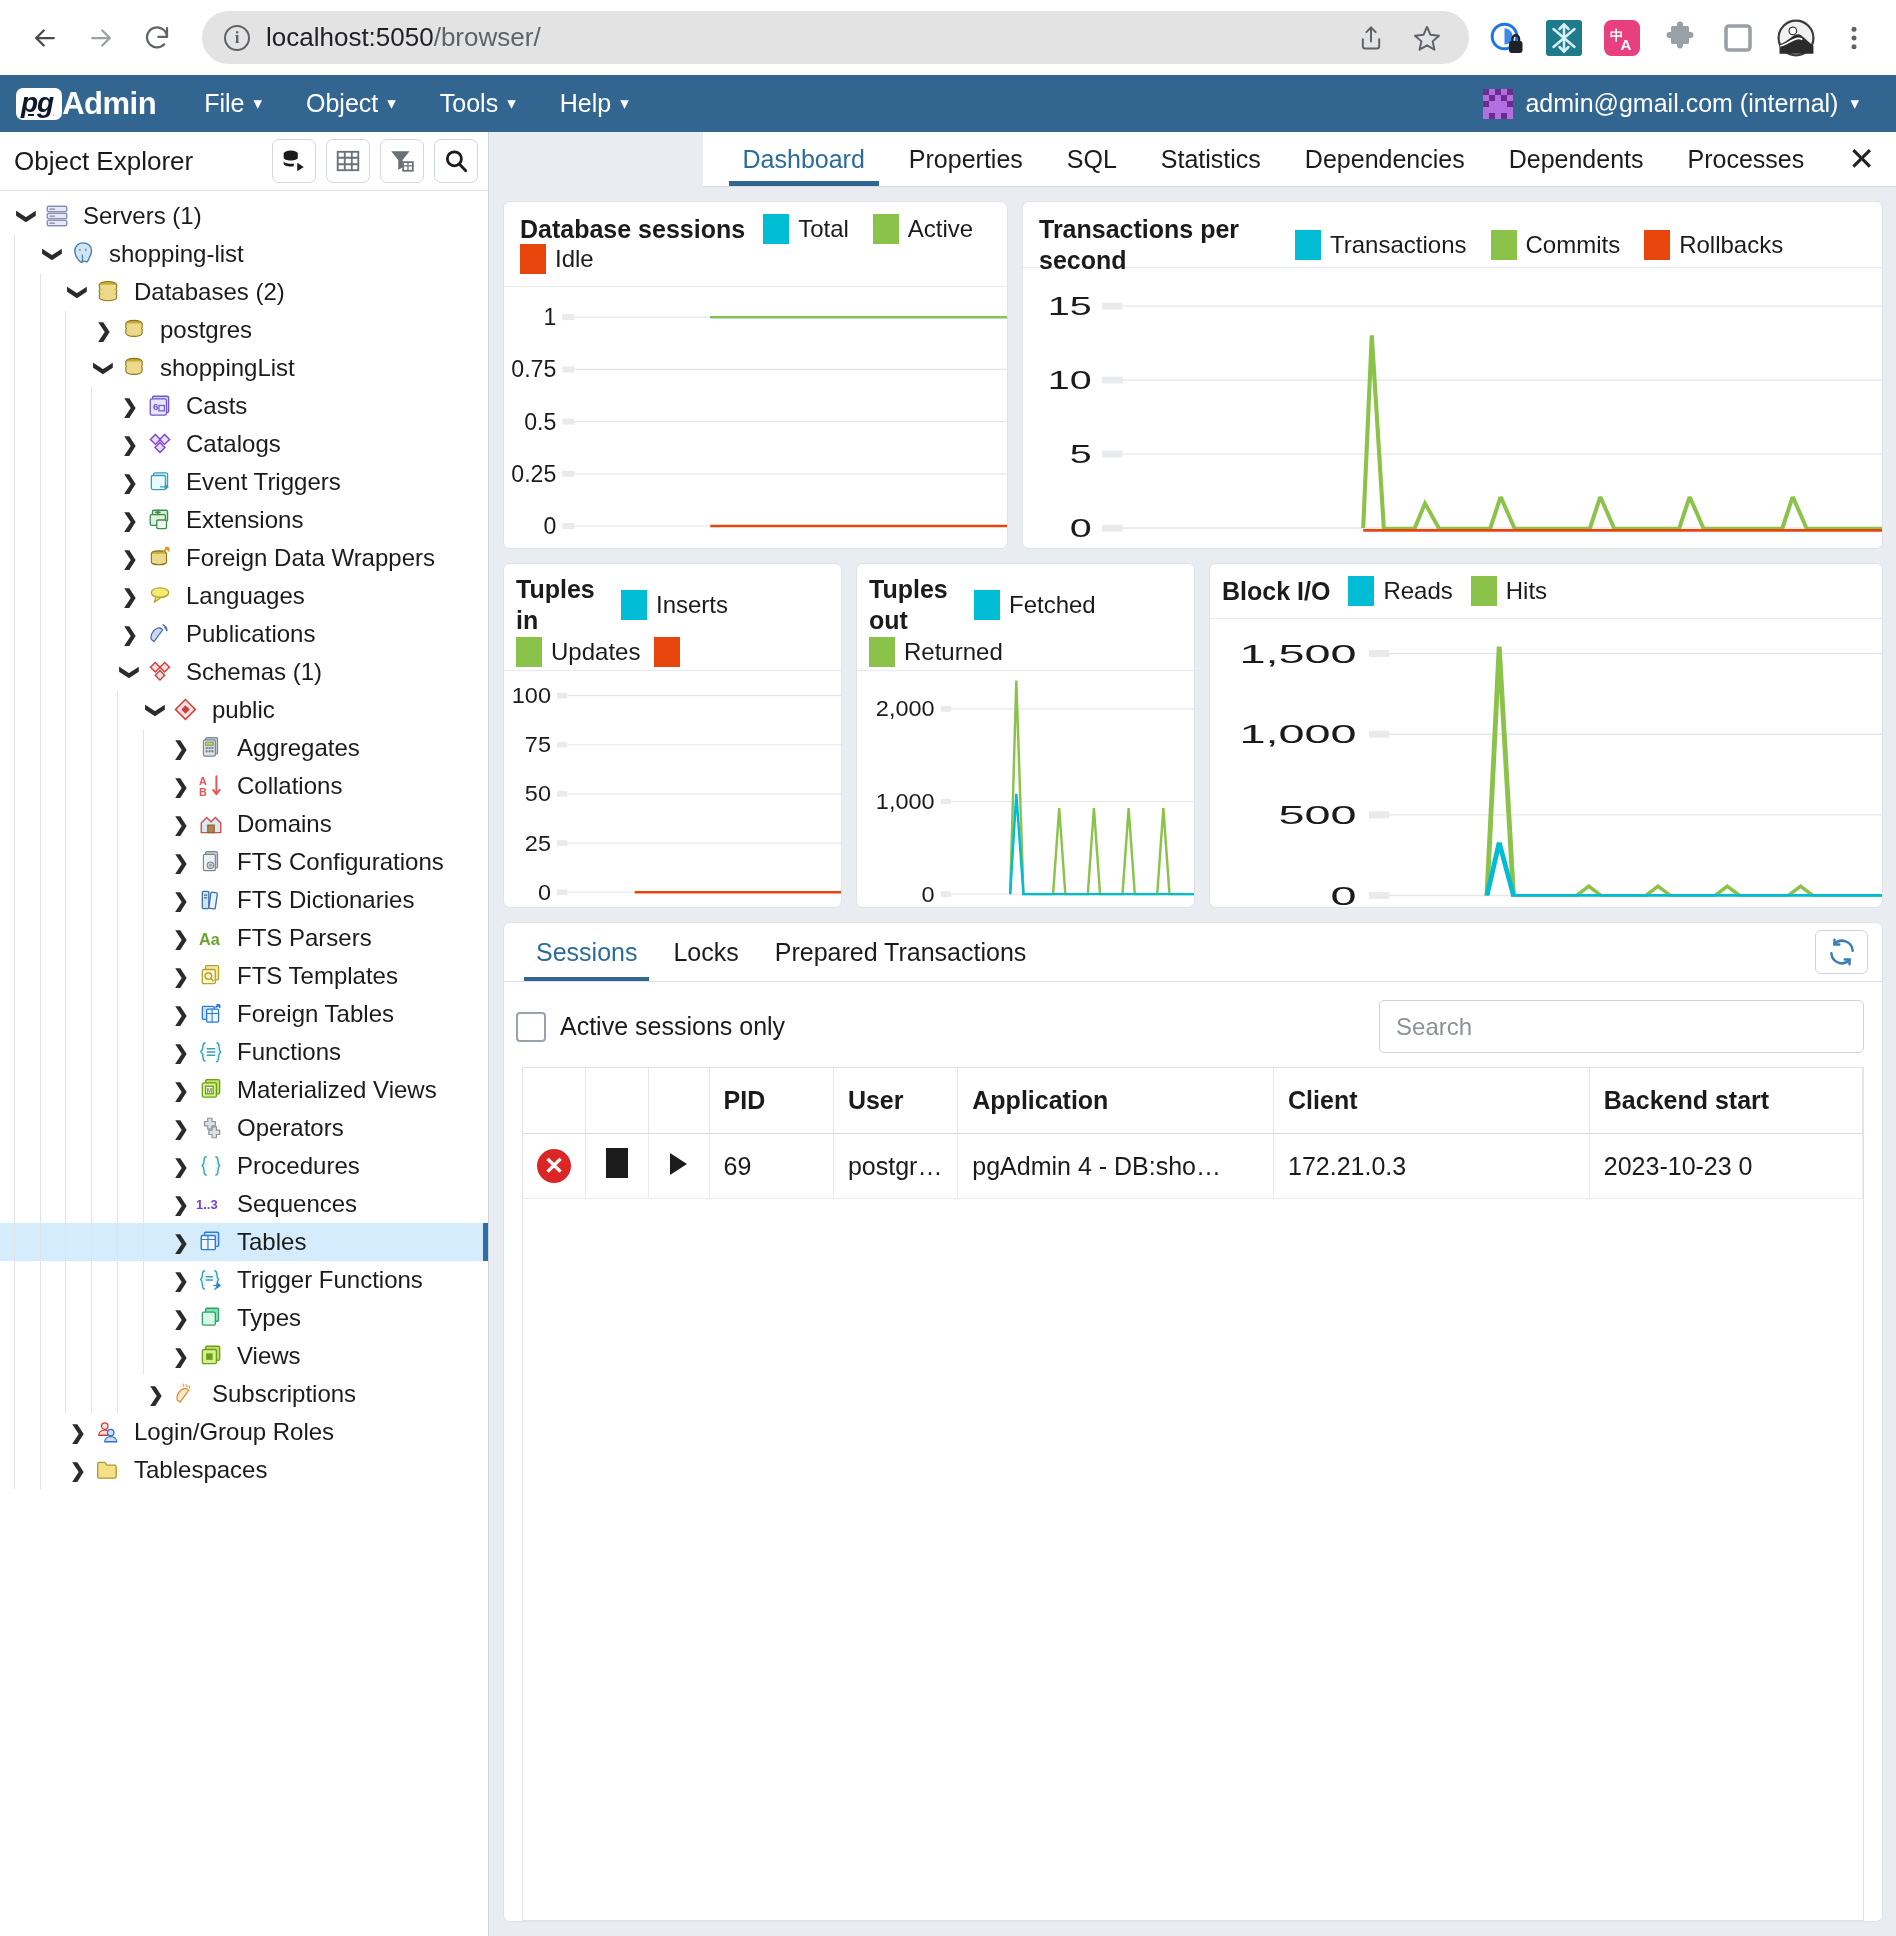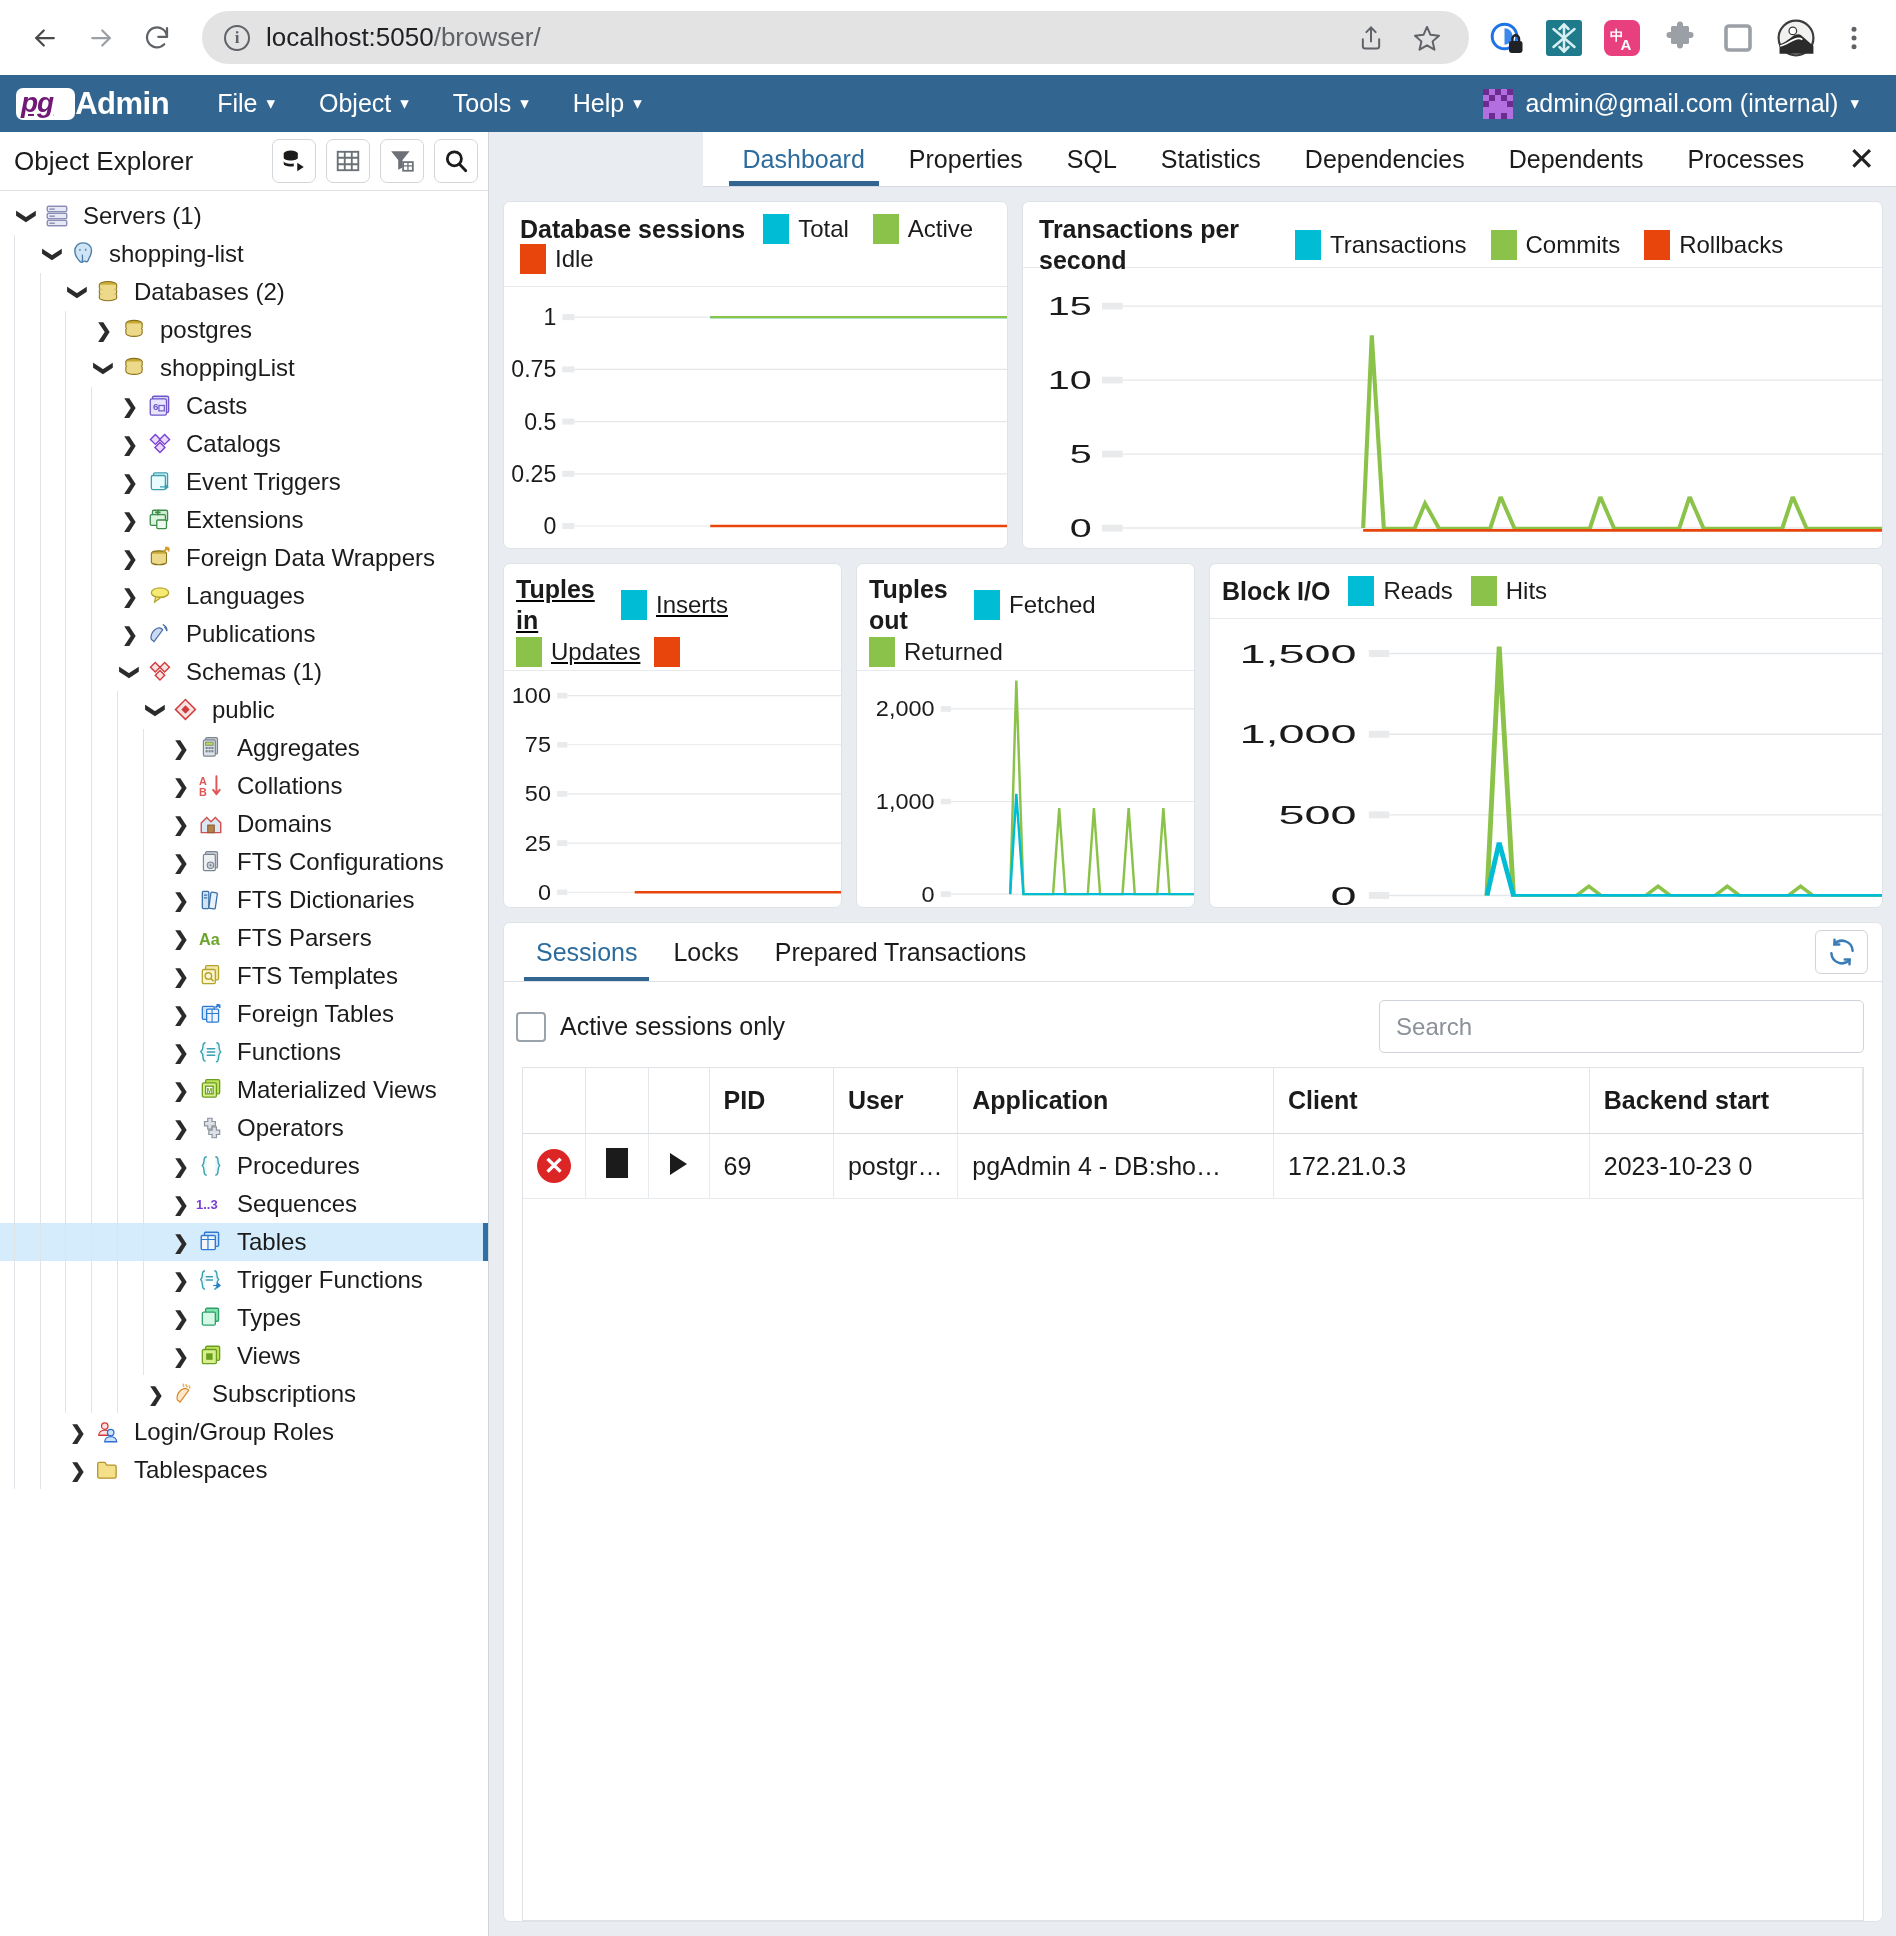--- a/index.html
+++ b/index.html
@@ -72,25 +72,25 @@
     align-items: center;
     padding: 0 16px;
     gap: 0;
   }
   .pg-logo {
     display: flex; align-items: center;
     margin-right: 26px;
   }
   .pg-logo .pg-badge {
     background: #ffffff;
-    color: #701a75;
+    color: #0f172a;
     font-weight: bold;
     font-size: 28px;
     border-radius: 7px;
-    padding: 1px 22px 3px 5px;
+    padding: 1px 9px 3px 5px;
     line-height: 1;
     letter-spacing: -1px;
     font-style: italic;
     text-decoration: underline;
   }
   .pg-logo .pg-word {
     color: #ffffff;
     font-weight: bold;
     font-size: 31px;
     line-height: 1;
@@ -1212,21 +1212,21 @@
               <text class="ytick" x="40" y="240" text-anchor="end">0</text>
               <polyline fill="none" stroke="#8bc34a" stroke-width="2.4" points="198,232 203,60 210,232 228,232 234,210 242,232 272,232 278,204 286,232 330,232 336,204 344,232 382,232 388,204 396,232 442,232 448,204 456,232 500,232"></polyline>
               <polyline fill="none" stroke="#e8450c" stroke-width="2.4" points="198,234 500,234"></polyline>
             </svg>
           </div>
         </div>
       </div>
 
       <div class="chart-row" style="height:345px;">
 
-        <div class="card" style="flex:0 0 339px;text-decoration:underline;">
+        <div class="card" style="flex:0 0 339px;">
           <div class="card-head" style="padding:10px 12px;">
             <span class="card-title" style="max-width:87px;white-space:normal;line-height:1.25;">Tuples in</span>
             <span class="legend" style="margin-right:8px;">
                 <i class="swatch" style="background:#00bcd4"></i>
                 <span class="legend-label">Inserts</span>
               </span>
             <span class="legend" style="margin-right:4px;">
                 <i class="swatch" style="background:#8bc34a"></i>
                 <span class="legend-label">Updates</span>
               </span>

